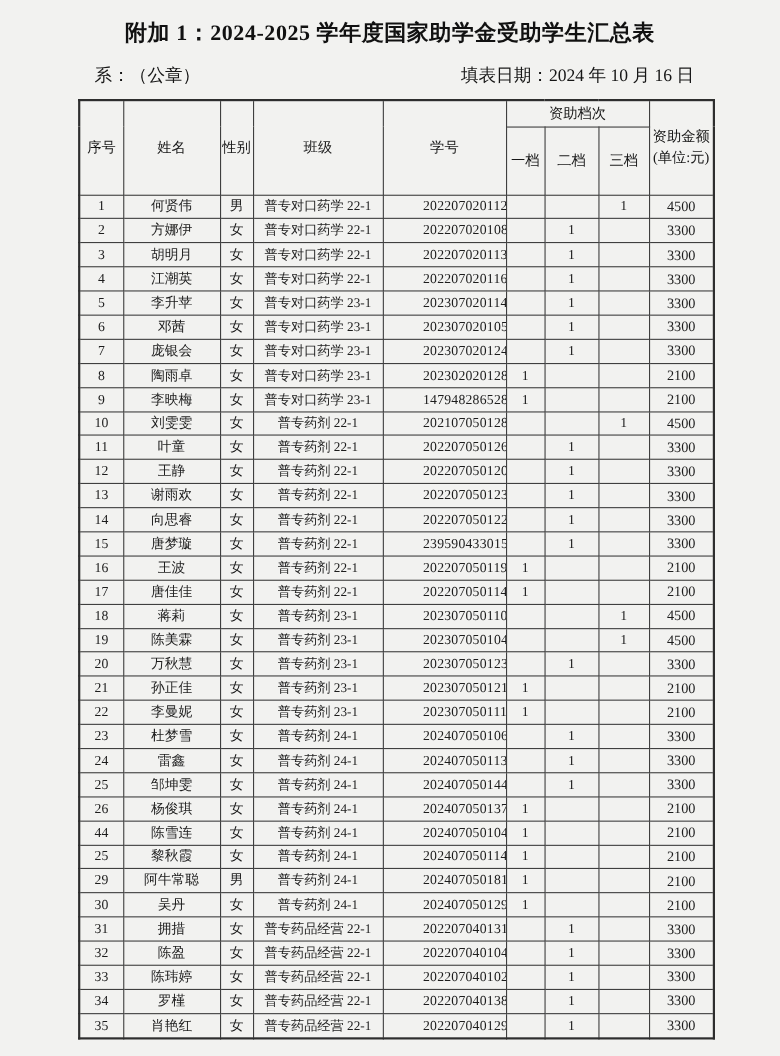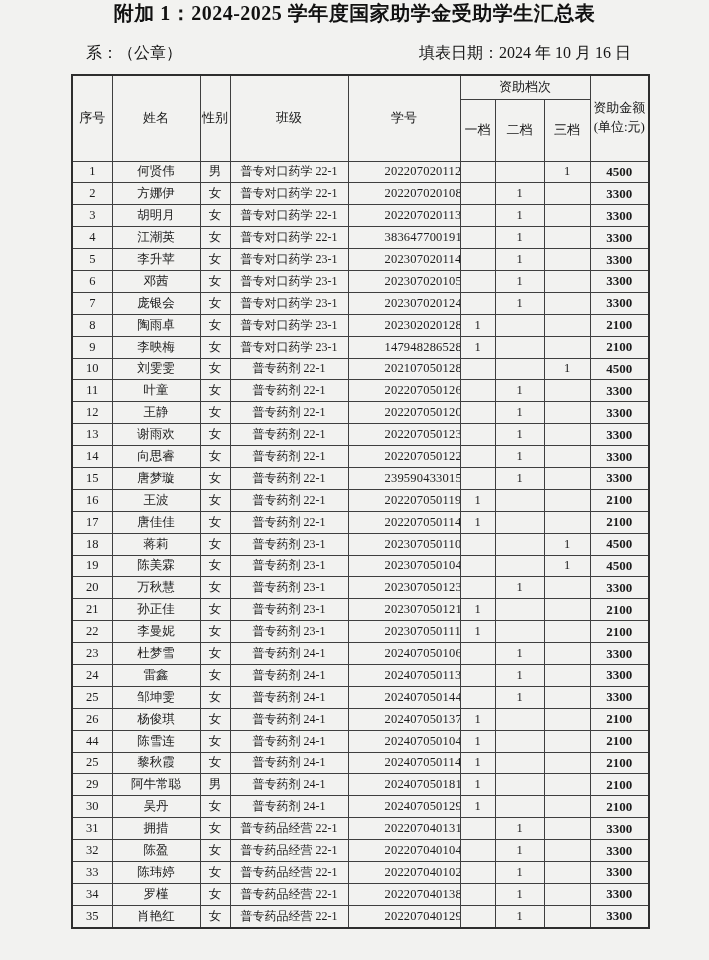--- a/index.html
+++ b/index.html
@@ -9,20 +9,21 @@
     font-family:"Liberation Serif","DejaVu Serif",serif;
     color:#1e1e1e;
     overflow:hidden;
   }
   .page{width:709px;height:960px;position:relative;}
   .doc-title{
     text-align:center;
     font-weight:bold;
     font-size:20px;
     letter-spacing:0.5px;
+    padding-top:16px;
     color:#111;
   }
   .sub-row{
     display:flex;
     justify-content:space-between;
     align-items:center;
     padding:0 78px 0 86px;
     margin-top:16px;
     font-size:16px;
     color:#161616;
@@ -53,21 +54,21 @@
   .hdr-sub{height:62px;}
   tbody td{
     height:20.9px;
     font-size:12.5px;
     color:#1c1c1c;
     white-space:nowrap;
     word-break:keep-all;
   }
   tbody td.c-class{font-size:12px;}
   tbody td.c-id{font-size:12.5px;letter-spacing:0.2px;padding-left:36px;}
-  tbody td.c-amt{font-size:13px;font-weight:bold;}
+  tbody td.c-amt{font-size:13px;}
   col.w-idx{width:40px;}
   col.w-name{width:88px;}
   col.w-gender{width:30px;}
   col.w-class{width:118px;}
   col.w-id{width:112px;}
   col.w-l1{width:35px;}
   col.w-l2{width:49px;}
   col.w-l3{width:46px;}
   col.w-amt{width:59px;}
 </style>
@@ -143,21 +144,21 @@
           <td class="c-l1"></td>
           <td class="c-l2">1</td>
           <td class="c-l3"></td>
           <td class="c-amt">3300</td>
         </tr>
         <tr>
           <td class="c-idx">4</td>
           <td class="c-name">江潮英</td>
           <td class="c-gender">女</td>
           <td class="c-class">普专对口药学 22-1</td>
-          <td class="c-id">383647700191</td>
+          <td class="c-id">202207020116</td>
           <td class="c-l1"></td>
           <td class="c-l2">1</td>
           <td class="c-l3"></td>
           <td class="c-amt">3300</td>
         </tr>
         <tr>
           <td class="c-idx">5</td>
           <td class="c-name">李升苹</td>
           <td class="c-gender">女</td>
           <td class="c-class">普专对口药学 23-1</td>

